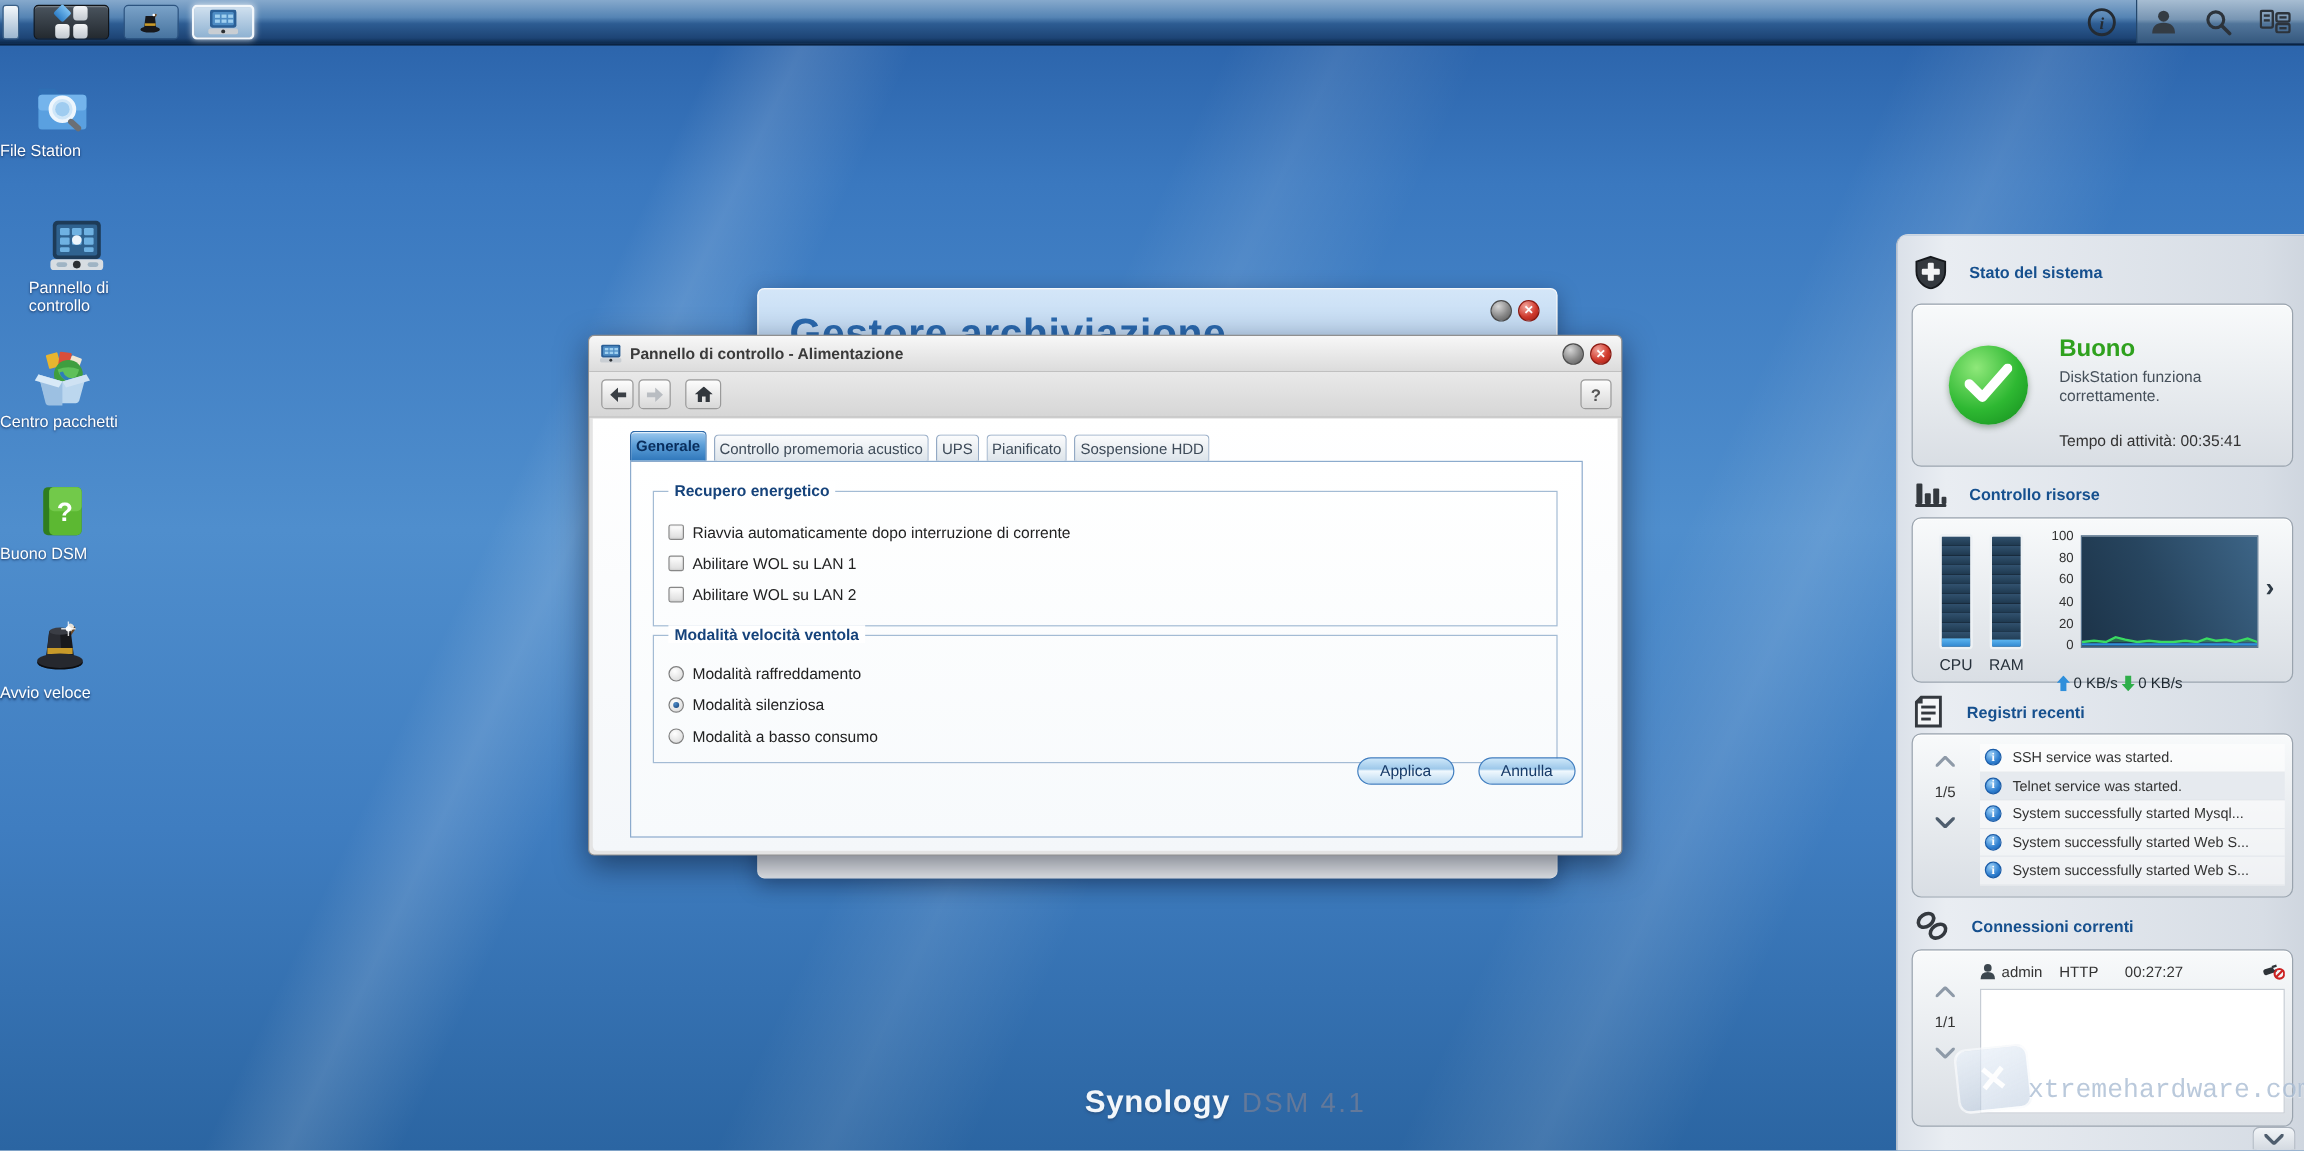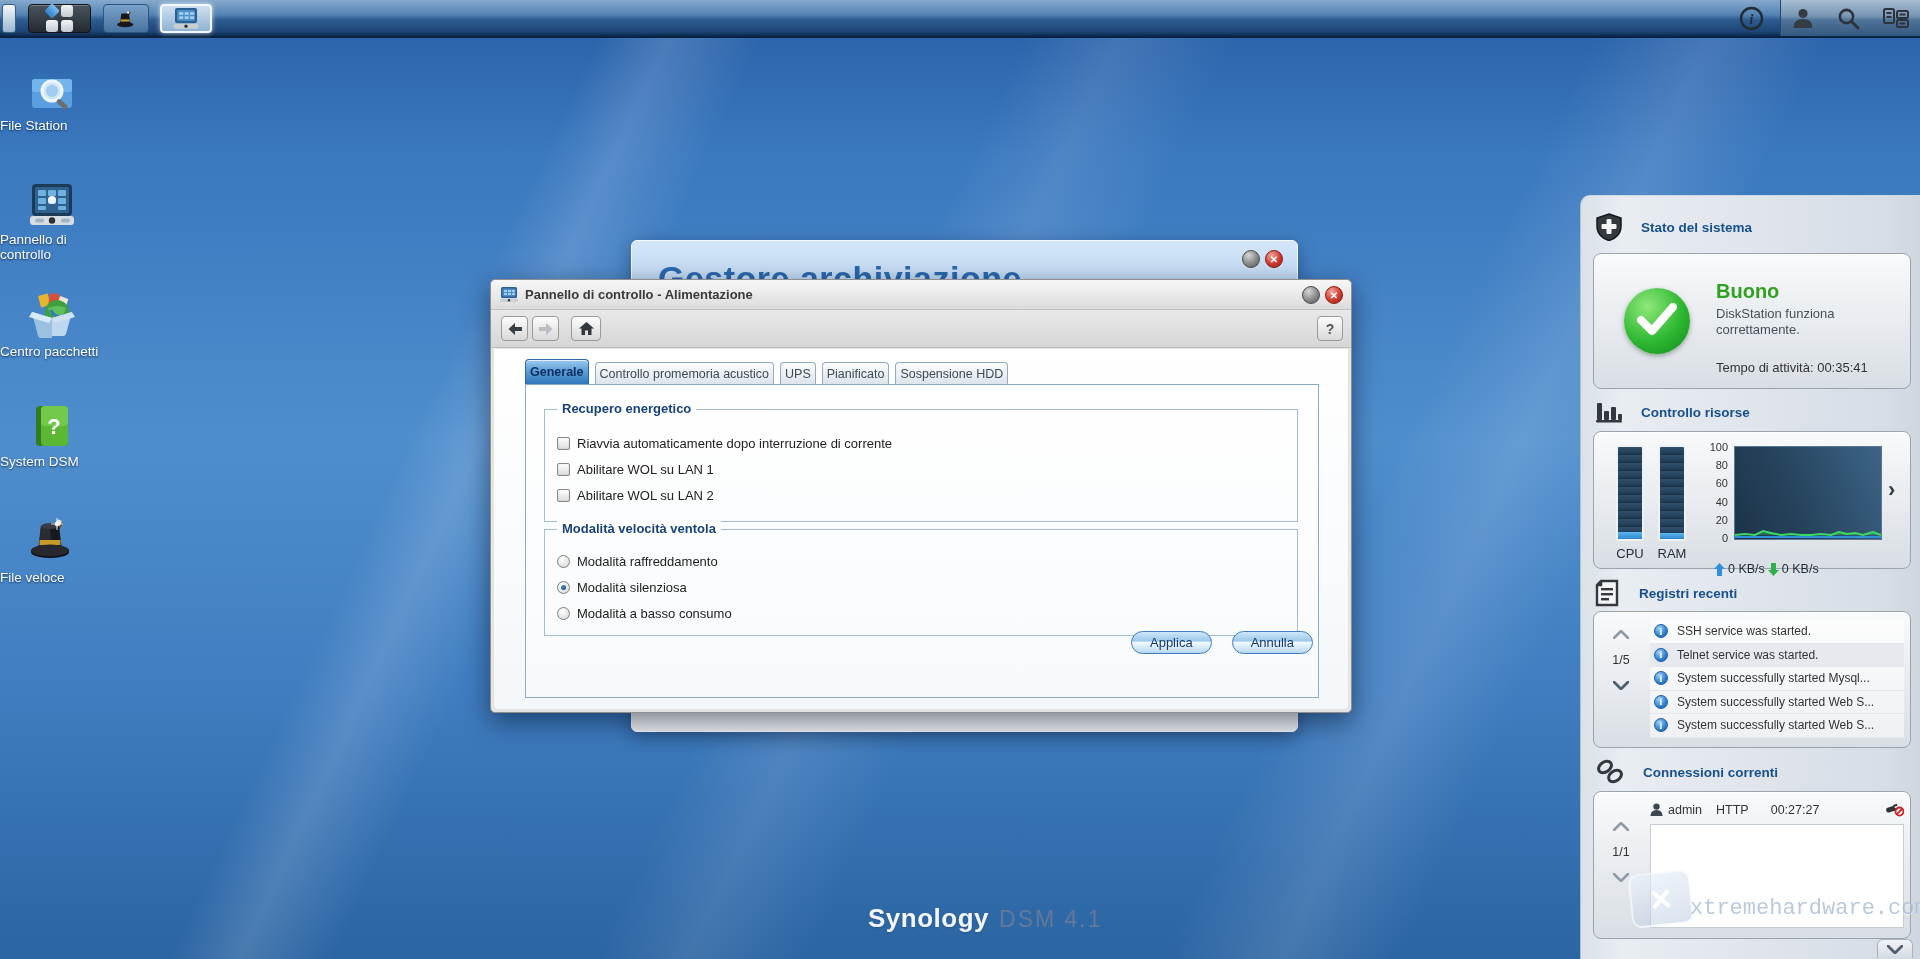--- a/index.html
+++ b/index.html
@@ -122,21 +122,21 @@
     background:radial-gradient(circle at 35% 28%,#9fd2f7,#2f7fd0 60%,#1a5ca8); border:1px solid #1a5ca8;
     color:#fff; font-size:10px; font-weight:bold; font-family:"Liberation Serif",serif; display:flex; align-items:center; justify-content:center; }
   
   #conn-row { position:absolute; left:56px; top:10px; width:254px; display:flex; align-items:center; font-size:12.5px; color:#333; }
   #conn-list { position:absolute; left:56px; top:32px; width:254px; height:104px; background:#fff; border:1px solid #c6ccd4; }
   #conn-kick { margin-left:auto; cursor:pointer; }
   #collapse-tab { position:absolute; left:296px; top:743px; width:36px; height:19px; border:1px solid #aab2bc; border-bottom:none;
     border-radius:6px 6px 0 0; background:linear-gradient(180deg,#f2f5f8,#d4dae1); display:flex; align-items:center; justify-content:center; cursor:pointer; }
   
   #syno-mark { position:absolute; left:868px; top:903px; z-index:1; display:flex; align-items:baseline; gap:10px; }
-  #syno-brand { font-size:26px; font-weight:bold; color:#f2f6fa; text-shadow:0 1px 2px rgba(40,70,110,.5); letter-spacing:.5px; }
+  #syno-brand { font-size:26px; font-weight:bold; color:#f2f6fa; text-shadow:0 1px 2px rgba(40,70,110,.5); letter-spacing:.5px;margin-left:36px; }
   #syno-prod { font-size:23px; color:#64799a; letter-spacing:2px; }
   #xtreme-mark { position:absolute; left:1630px; top:872px; z-index:6; opacity:.8; pointer-events:none; }
   #xtreme-logo { position:absolute; left:0; top:0; width:62px; height:54px; border-radius:10px; transform:rotate(-6deg);
     background:linear-gradient(160deg,rgba(235,242,250,.9),rgba(170,190,215,.55)); border:2px solid rgba(255,255,255,.8);
     display:flex; align-items:center; justify-content:center; font-size:38px; color:rgba(255,255,255,.95); font-weight:bold; }
   #xtreme-text { position:absolute; left:60px; top:24px; font-size:22px; color:#a9bcd3; text-shadow:0 1px 1px rgba(255,255,255,.6); white-space:nowrap;font-family:Liberation Mono, monospace; }
 </style>
 </head>
 <body>
 
@@ -147,21 +147,21 @@
       <path d="M6 12 h14 l4 5 h22 v26 a3 3 0 0 1 -3 3 h-34 a3 3 0 0 1 -3-3 z" fill="#2f6fb4"></path>
       <rect x="6" y="17" width="40" height="29" rx="3" fill="#5aa0e0"></rect>
       <rect x="6" y="17" width="40" height="13" rx="3" fill="#74b4ec"></rect>
       <circle cx="26" cy="29" r="10" fill="#cfe6f8" stroke="#eef6fd" stroke-width="3"></circle>
       <circle cx="26" cy="29" r="6" fill="#9fccf0"></circle>
       <rect x="33" y="36" width="13" height="5" rx="2.5" transform="rotate(42 33 36)" fill="#6b6f74"></rect>
     </svg>
     <div class="lbl">File Station</div>
   </div>
 
-  <div class="dicon" style="left:0;top:182px;">
+  <div class="dicon" style="left:0;top:182px;padding-left:24px;">
     <svg class="art" width="52" height="46" viewBox="0 0 52 46">
       <rect x="6" y="2" width="40" height="32" rx="4" fill="#1d3b58"></rect>
       <rect x="9" y="5" width="34" height="26" rx="2" fill="#2f628f"></rect>
       <g fill="#6fb2e2">
         <rect x="12" y="8" width="8" height="6" rx="1"></rect>
           <rect x="22" y="8" width="8" height="6" rx="1"></rect>
           <rect x="32" y="8" width="8" height="6" rx="1"></rect>
         <rect x="12" y="16" width="8" height="6" rx="1"></rect>
           <rect x="22" y="16" width="8" height="6" rx="1"></rect>
           <rect x="32" y="16" width="8" height="6" rx="1"></rect>
@@ -193,37 +193,37 @@
     <div class="lbl">Centro pacchetti</div>
   </div>
 
   <div class="dicon" style="left:0;top:402px;">
     <svg class="art" width="48" height="48" viewBox="0 0 48 48">
       <rect x="8" y="4" width="32" height="40" rx="4" fill="#2f7d1f"></rect>
       <rect x="13" y="4" width="27" height="40" rx="4" fill="#5cb832"></rect>
       <rect x="13" y="4" width="27" height="20" rx="4" fill="#72c94a"></rect>
       <text x="26" y="32" font-size="22" font-weight="bold" fill="#ffffff" text-anchor="middle" font-family="Liberation Sans, sans-serif">?</text>
     </svg>
-    <div class="lbl">System DSM</div>
+    <div class="lbl">Buono DSM</div>
   </div>
 
   <div class="dicon" style="left:0;top:512px;">
     <svg class="art" width="56" height="54" viewBox="0 0 56 54">
       <rect x="36" y="10" width="4" height="26" rx="2" transform="rotate(35 38 10)" fill="#6b4a2a"></rect>
       <rect x="34" y="8" width="5" height="7" rx="2" transform="rotate(35 36 8)" fill="#e8e2d8"></rect>
       <path d="M17 14 h18 l3 24 h-24 z" fill="#17181c"></path>
       <path d="M17 14 h9 l1.5 24 h-13 z" fill="#2a2c33"></path>
       <rect x="15.5" y="28" width="21" height="5" fill="#c89a2a"></rect>
       <ellipse cx="26" cy="40" rx="19" ry="6" fill="#0c0d10"></ellipse>
       <ellipse cx="26" cy="38.6" rx="19" ry="6" fill="#26282e"></ellipse>
       <ellipse cx="26" cy="14" rx="9" ry="3" fill="#3a3d45"></ellipse>
       <circle cx="33" cy="12" r="2.2" fill="#fefeff"></circle>
       <path d="M33 6 v12 M27 12 h12" stroke="rgba(255,255,255,.8)" stroke-width="1.2"></path>
     </svg>
-    <div class="lbl">File veloce</div>
+    <div class="lbl">Avvio veloce</div>
   </div>
 
   <div id="syno-mark">
     <span id="syno-brand">Synology</span>
     <span id="syno-prod">DSM 4.1</span>
   </div>
 
   <div id="bgwin">
     <div class="hdr"></div>
     <div class="big-title">Gestore archiviazione</div>

